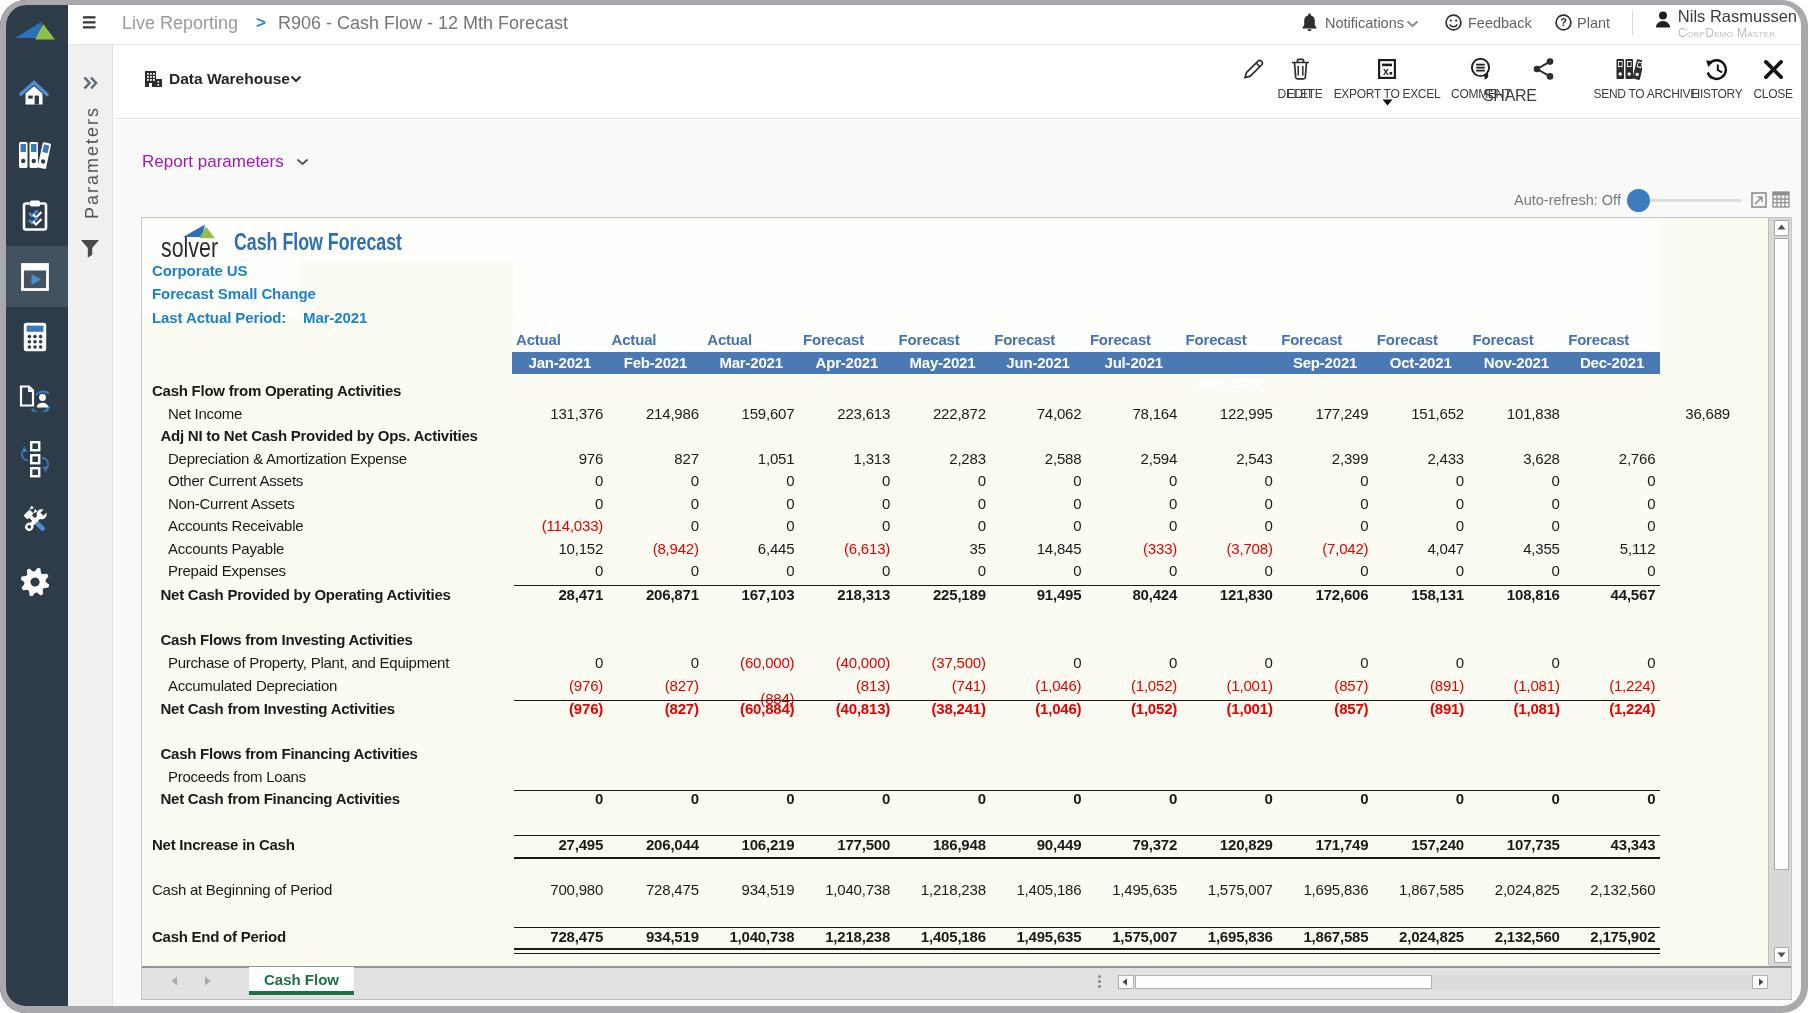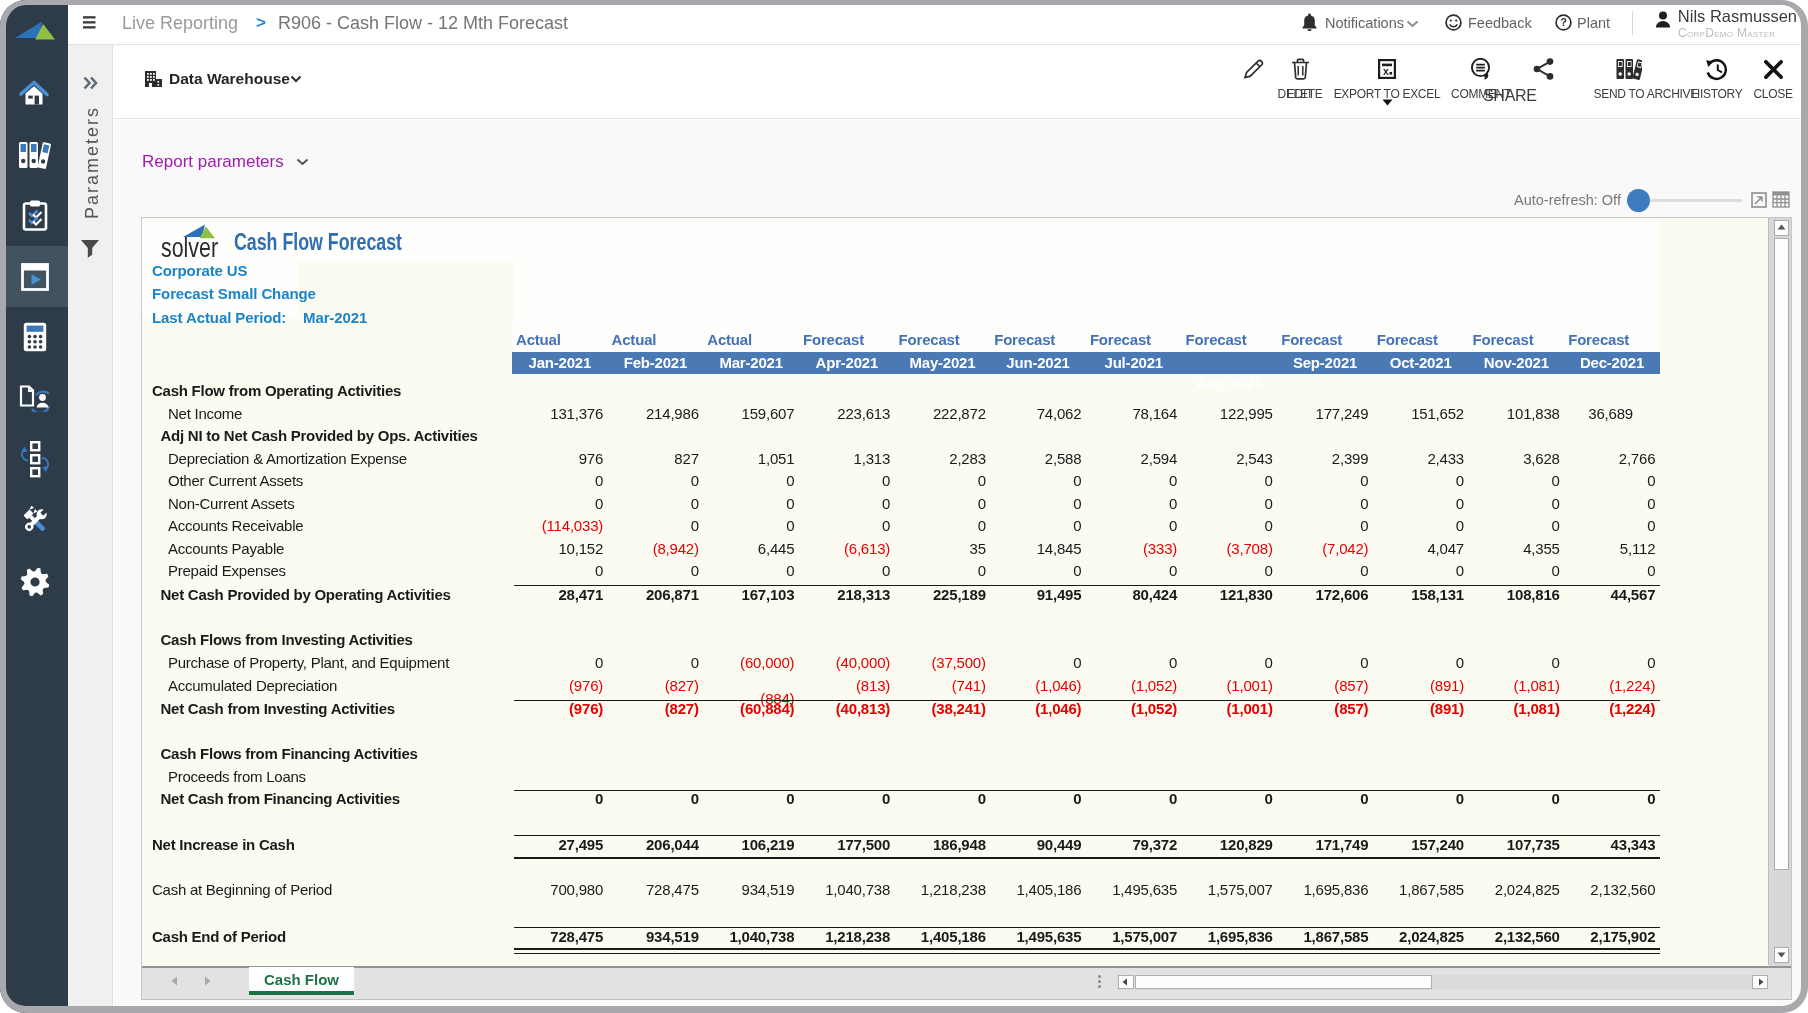--- a/index.html
+++ b/index.html
@@ -338,21 +338,21 @@
 <div class="num" style="left:606.8px;top:404.5px;width:92.0px;font-size:15px;font-weight:normal;color:#1a1a1a;letter-spacing:-0.2px">214,986</div>
 <div class="num" style="left:702.4px;top:404.5px;width:92.0px;font-size:15px;font-weight:normal;color:#1a1a1a;letter-spacing:-0.2px">159,607</div>
 <div class="num" style="left:798.1px;top:404.5px;width:92.0px;font-size:15px;font-weight:normal;color:#1a1a1a;letter-spacing:-0.2px">223,613</div>
 <div class="num" style="left:893.8px;top:404.5px;width:92.0px;font-size:15px;font-weight:normal;color:#1a1a1a;letter-spacing:-0.2px">222,872</div>
 <div class="num" style="left:989.4px;top:404.5px;width:92.0px;font-size:15px;font-weight:normal;color:#1a1a1a;letter-spacing:-0.2px">74,062</div>
 <div class="num" style="left:1085.1px;top:404.5px;width:92.0px;font-size:15px;font-weight:normal;color:#1a1a1a;letter-spacing:-0.2px">78,164</div>
 <div class="num" style="left:1180.7px;top:404.5px;width:92.0px;font-size:15px;font-weight:normal;color:#1a1a1a;letter-spacing:-0.2px">122,995</div>
 <div class="num" style="left:1276.4px;top:404.5px;width:92.0px;font-size:15px;font-weight:normal;color:#1a1a1a;letter-spacing:-0.2px">177,249</div>
 <div class="num" style="left:1372.0px;top:404.5px;width:92.0px;font-size:15px;font-weight:normal;color:#1a1a1a;letter-spacing:-0.2px">151,652</div>
 <div class="num" style="left:1467.7px;top:404.5px;width:92.0px;font-size:15px;font-weight:normal;color:#1a1a1a;letter-spacing:-0.2px">101,838</div>
-<div class="num" style="left:1541px;top:404.5px;width:92.0px;font-size:15px;font-weight:normal;color:#1a1a1a;letter-spacing:-0.2px">36,689</div>
+<div class="num" style="left:1638px;top:404.5px;width:92.0px;font-size:15px;font-weight:normal;color:#1a1a1a;letter-spacing:-0.2px">36,689</div>
 <div class="rlbl tl" style="left:160.5px;top:427.0px;font-size:15px;font-weight:bold;letter-spacing:-0.25px">Adj NI to Net Cash Provided by Ops. Activities</div>
 <div class="rlbl tl" style="left:168px;top:450.3px;font-size:15px;font-weight:normal;letter-spacing:-0.25px">Depreciation &amp; Amortization Expense</div>
 <div class="num" style="left:511.1px;top:450.3px;width:92.0px;font-size:15px;font-weight:normal;color:#1a1a1a;letter-spacing:-0.2px">976</div>
 <div class="num" style="left:606.8px;top:450.3px;width:92.0px;font-size:15px;font-weight:normal;color:#1a1a1a;letter-spacing:-0.2px">827</div>
 <div class="num" style="left:702.4px;top:450.3px;width:92.0px;font-size:15px;font-weight:normal;color:#1a1a1a;letter-spacing:-0.2px">1,051</div>
 <div class="num" style="left:798.1px;top:450.3px;width:92.0px;font-size:15px;font-weight:normal;color:#1a1a1a;letter-spacing:-0.2px">1,313</div>
 <div class="num" style="left:893.8px;top:450.3px;width:92.0px;font-size:15px;font-weight:normal;color:#1a1a1a;letter-spacing:-0.2px">2,283</div>
 <div class="num" style="left:989.4px;top:450.3px;width:92.0px;font-size:15px;font-weight:normal;color:#1a1a1a;letter-spacing:-0.2px">2,588</div>
 <div class="num" style="left:1085.1px;top:450.3px;width:92.0px;font-size:15px;font-weight:normal;color:#1a1a1a;letter-spacing:-0.2px">2,594</div>
 <div class="num" style="left:1180.7px;top:450.3px;width:92.0px;font-size:15px;font-weight:normal;color:#1a1a1a;letter-spacing:-0.2px">2,543</div>

